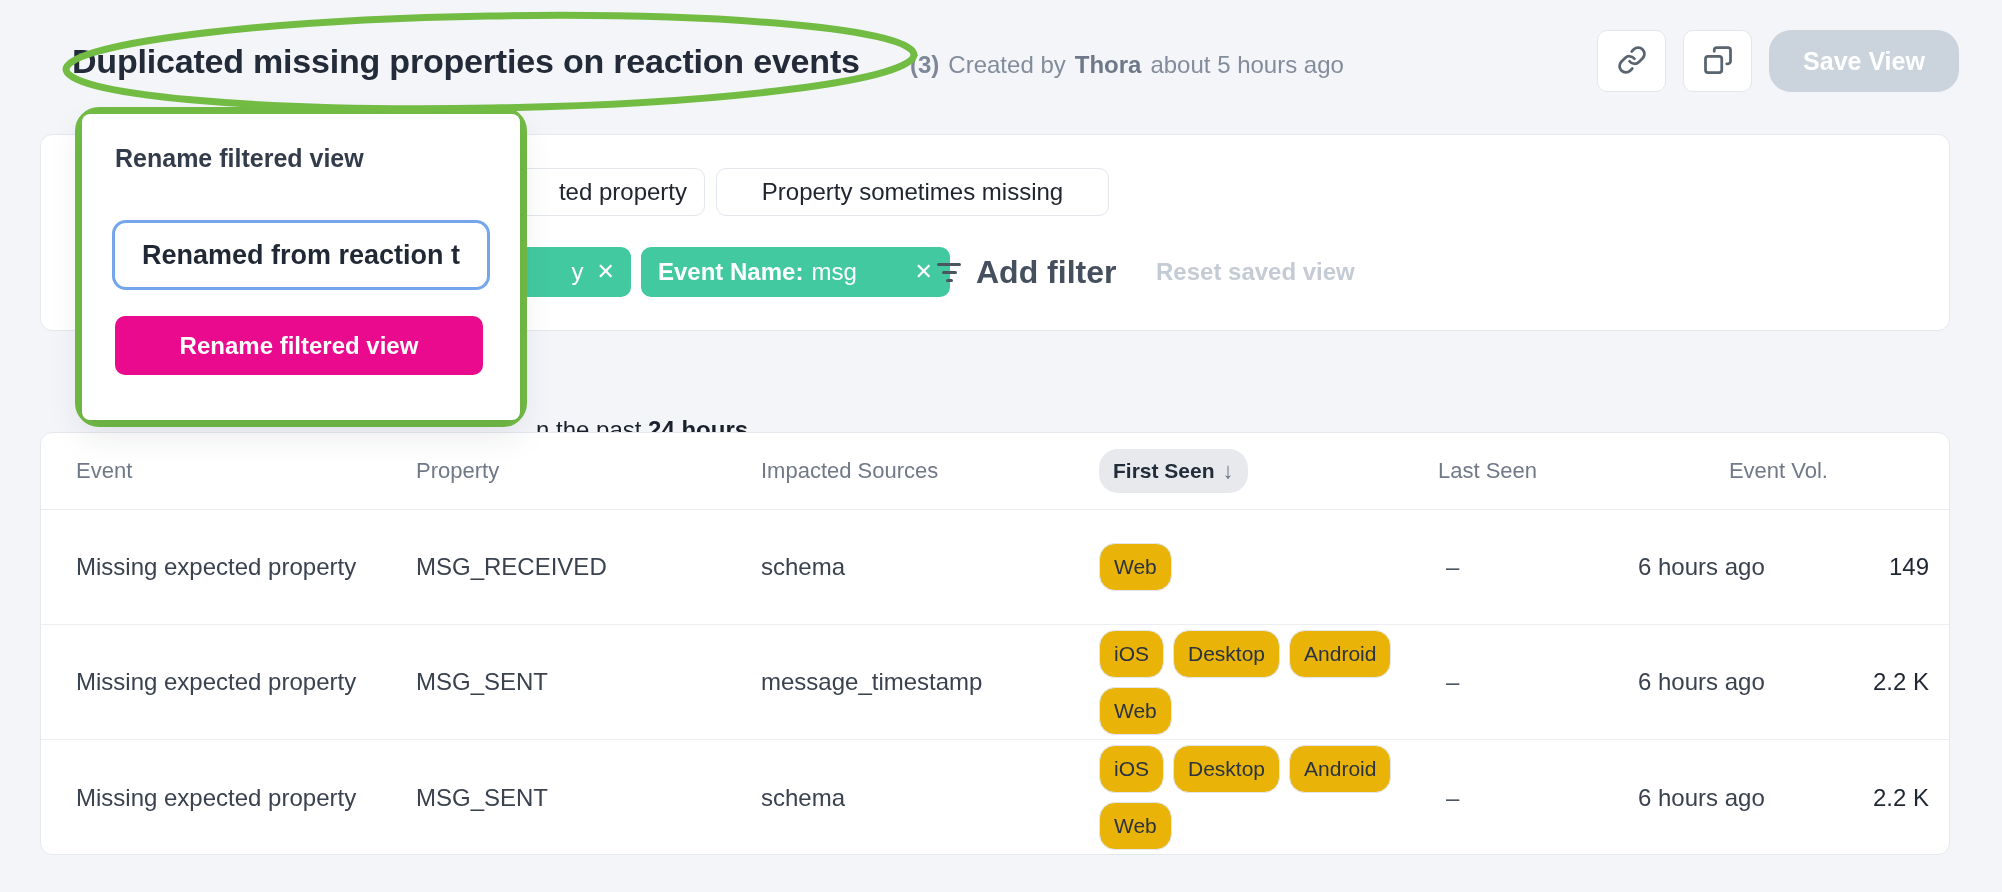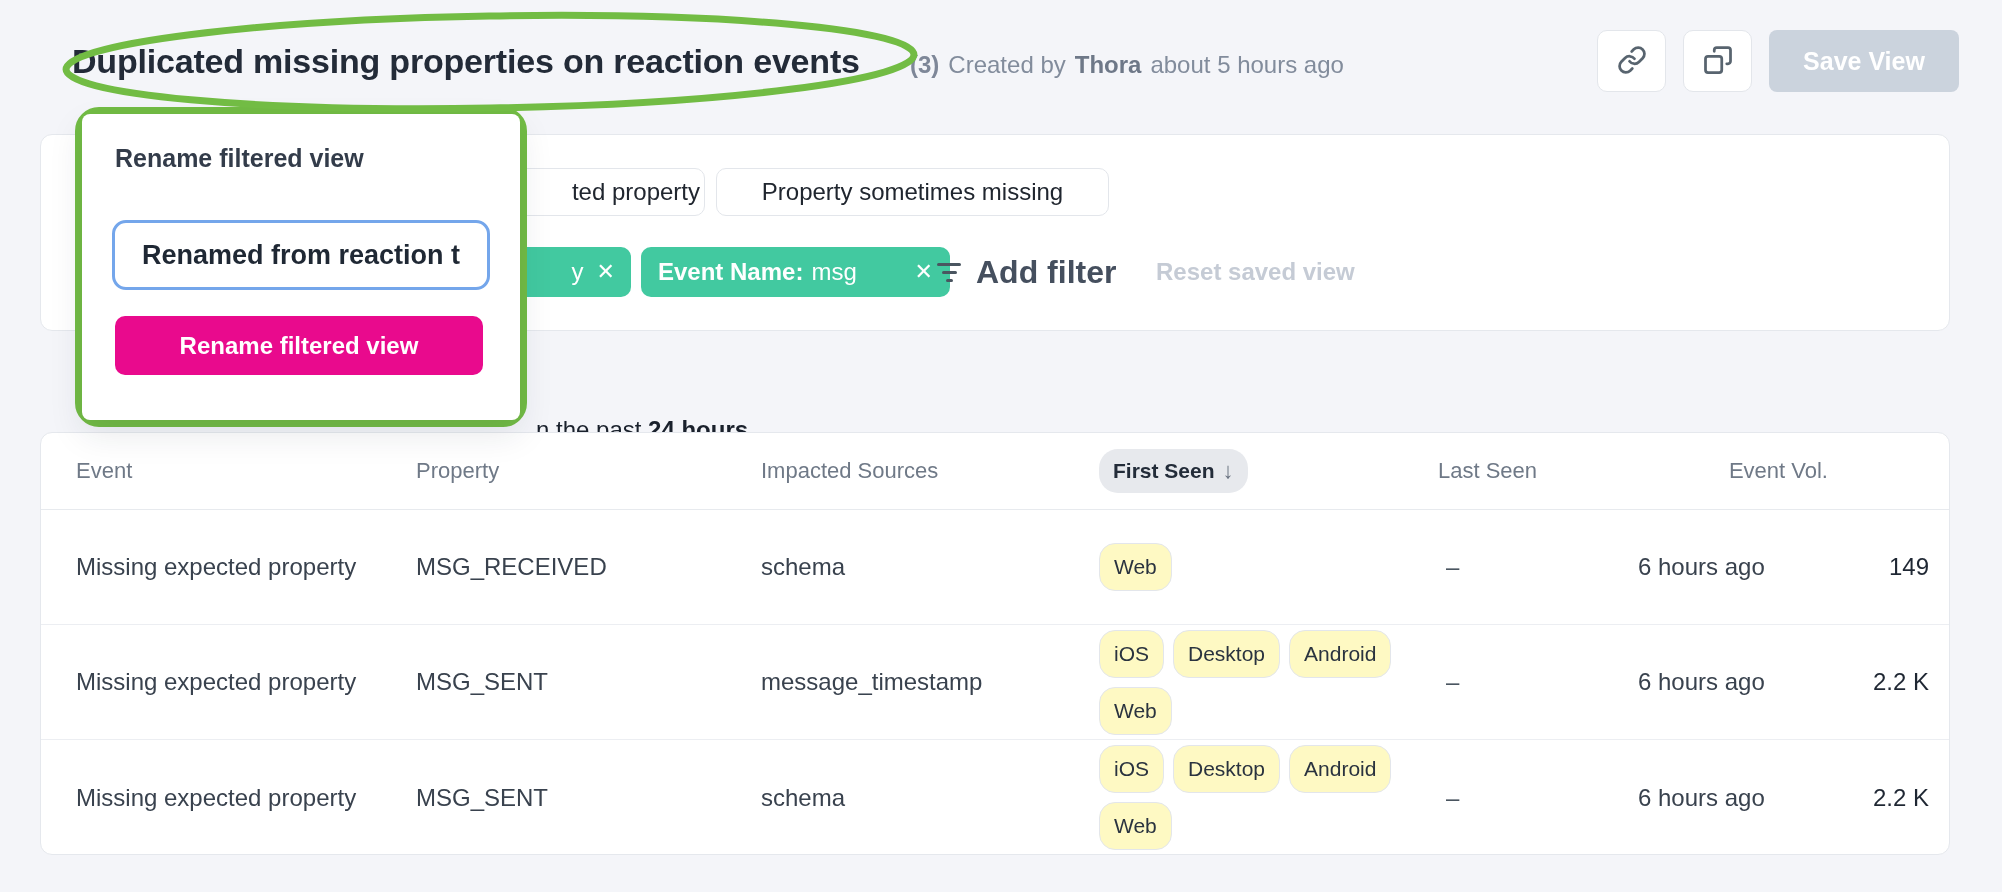--- a/index.html
+++ b/index.html
@@ -12,28 +12,28 @@
   }
   
   .page-title { position:absolute; left:72px; top:42px; font-size:34px; font-weight:700; color:#232B38; letter-spacing:-0.2px; }
   .title-meta { position:absolute; left:910px; top:51px; display:flex; gap:9px; font-size:24px; color:#828C9C; white-space:nowrap; }
   .title-meta .cnt { font-weight:700; color:#7E8798; }
   .title-meta .author { font-weight:700; color:#6E7888; }
   .hdr-actions { position:absolute; top:30px; left:1597px; display:flex; gap:17px; }
   .icon-btn { width:69px; height:62px; background:#fff; border:1px solid #E3E6EB; border-radius:10px;
               display:flex; align-items:center; justify-content:center; cursor:pointer; }
   .icon-btn svg { stroke:#58646F; }
-  .save-btn { width:190px; height:62px; background:#CBD3DD; border:none; border-radius:8px;
+  .save-btn { width:190px; height:62px; background:#CBD3DD; border:none; border-radius:22px;
               color:#fff; font-size:25px; font-weight:700; font-family:inherit; }
   
   .filter-card { position:absolute; left:40px; top:134px; width:1910px; height:197px;
                  background:#fff; border:1px solid #E5E8ED; border-radius:12px; }
   .chip { position:absolute; top:33px; height:48px; background:#fff; border:1px solid #E3E6EB; border-radius:10px;
           display:flex; align-items:center; font-size:24px; color:#20262F; }
-  .chip1 { left:400px; width:264px; justify-content:flex-end; padding-right:4px; }
+  .chip1 { left:400px; width:264px; justify-content:flex-end; padding-right:17px; }
   .chip2 { left:675px; width:393px; justify-content:center; }
   .fpill { position:absolute; top:112px; height:50px; background:#42C9A0; border-radius:10px;
            display:flex; align-items:center; color:#fff; font-size:24px; }
   .fpill1 { left:390px; width:200px; justify-content:flex-end; padding-right:16px; gap:13px; }
   .fpill2 { left:600px; width:309px; padding:0 17px; }
   .fpill .lbl { font-weight:700; margin-right:8px; }
   .fpill .x { margin-left:auto; font-size:22px; font-weight:400; cursor:pointer; line-height:1; }
   .fpill1 .x { margin-left:0; }
   .add-filter { position:absolute; left:895px; top:112px; height:50px; display:flex; align-items:center; gap:14px; cursor:pointer; }
   .add-filter .txt { font-size:32px; font-weight:600; color:#454F5E; }
@@ -52,21 +52,21 @@
           align-items:center; padding:0 20px 0 35px; }
   .thead { height:77px; border-bottom:1px solid #E7EAEE; font-size:22px; color:#6F7987; }
   .th-pill { display:inline-flex; align-items:center; gap:8px; background:#E7E9ED; border-radius:19px;
              padding:9px 14px; font-size:21px; font-weight:700; color:#232C39; cursor:pointer; }
   .th-pill .arr { font-weight:400; color:#6B7482; font-size:22px; }
   .th.vol, .td.vol { text-align:right;margin-left:24px; }
   .trow { height:115px; border-bottom:1px solid #ECEEF2; font-size:24px; color:#39424E; }
   .trow:last-child { border-bottom:none; }
   .td.firstseen { padding-left:8px; color:#4A5560; }
   .pills { display:flex; flex-wrap:wrap; gap:9px; width:320px; }
-  .spill { display:inline-flex; align-items:center; background:#fef9c3; border:1px solid #E3E6EB;
+  .spill { display:inline-flex; align-items:center; background:#eab308; border:1px solid #E3E6EB;
            border-radius:16px; padding:11px 14px; font-size:21px; color:#2A333F; white-space:nowrap; }
   .td.vol { color:#1F2733; }
   
   .popover-annotation { position:absolute; left:75px; top:107px; width:452px; height:320px;
                         border:7px solid #72BC44; border-radius:24px; z-index:30; }
   .rename-popover { position:absolute; inset:0; background:#fff; border-radius:8px;
                     box-shadow:0 14px 34px rgba(30,40,60,0.10); }
   .pop-title { position:absolute; left:33px; top:30px; font-size:25px; font-weight:700; color:#333C4A; }
   .pop-input { position:absolute; left:30px; top:106px; width:378px; height:70px;
                border:3px solid #74A6EB; border-radius:14px; padding:0 17px;

